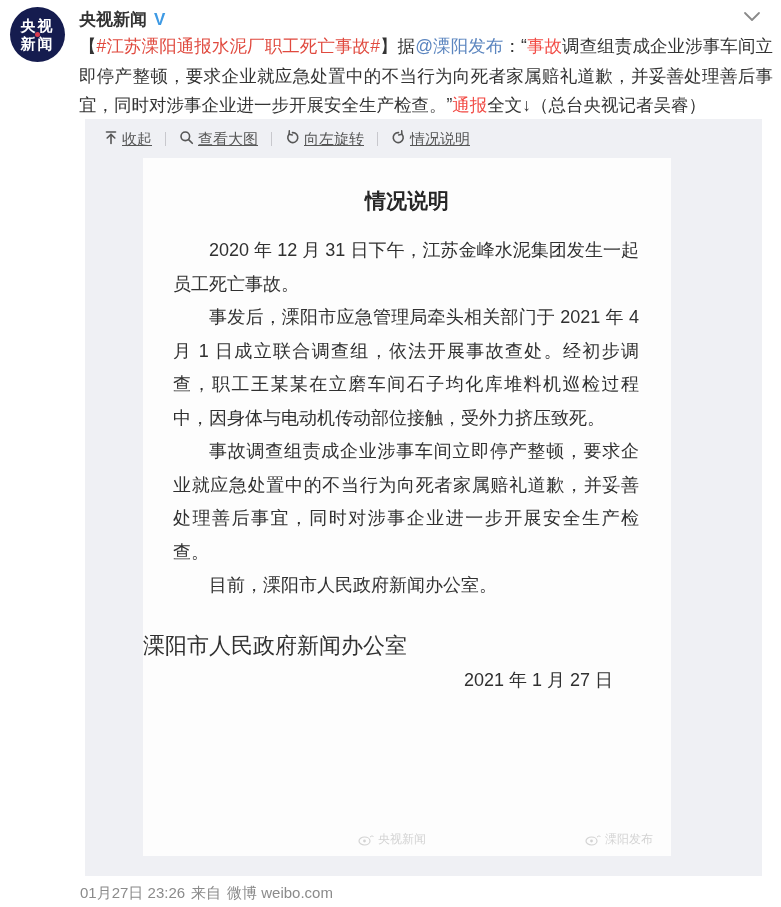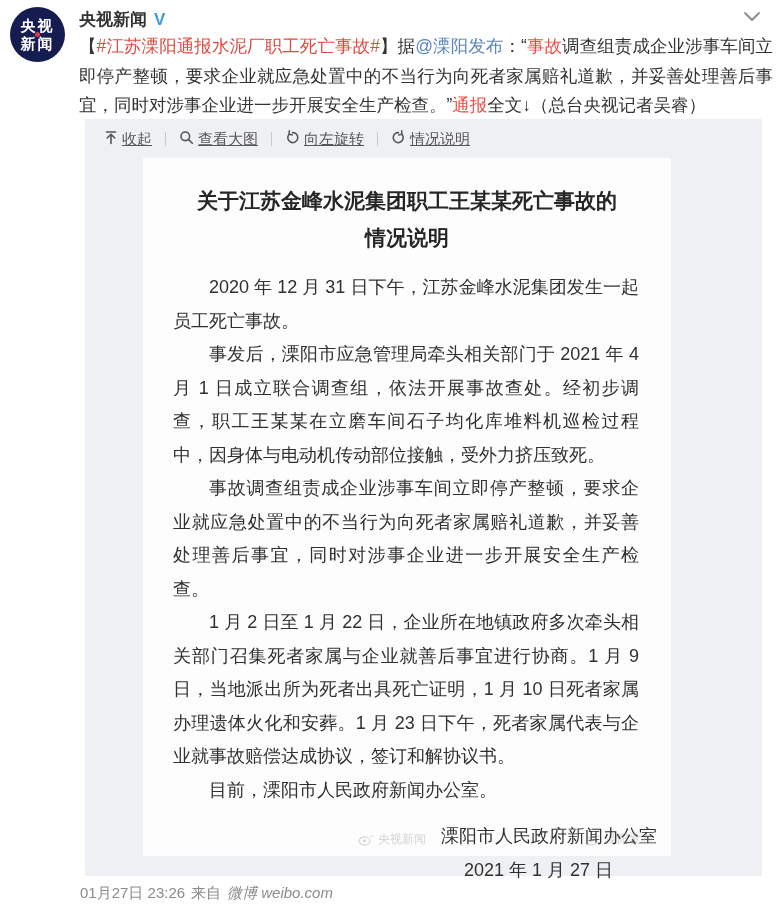--- a/index.html
+++ b/index.html
@@ -57,36 +57,36 @@
   }
   .doc-title {
     margin:24px 24px 0; text-align:center;
     font-size:21px; line-height:37px; font-weight:600; color:#262626;
   }
   .doc-body {
     margin:15px 32px 0 30px; font-size:18px; line-height:33.5px;
     text-align:justify; color:#303030;
   }
   .doc-body p { text-indent:2em; }
-  .doc-sign { margin:12px 14px 0 0; text-align:right; font-size:18px; line-height:34px; color:#303030; }
+  .doc-sign { margin:26px 14px 0 0; font-size:22px; line-height:34px; color:#303030; }
   .doc-date { margin:0 58px 0 0; text-align:right; font-size:18px; line-height:34px; color:#303030;padding-left:28px; }
 
   .wm {
     position:absolute; bottom:8px; display:flex; align-items:center; gap:4px;
     opacity:.38; color:#8f8f8f; font-size:12px; pointer-events:none;
   }
   .wm-left  { left:215px; }
   .wm-right { right:18px; }
 
   
   .footer {
     position:absolute; left:80px; top:884px; font-size:15px; color:#8b8b8b;
     display:flex; gap:6px; align-items:baseline;justify-content:center;
   }
-  .footer .source { cursor:pointer;font-style:italic; }
+  .footer .source { cursor:pointer; }
 </style>
 </head>
 <body>
 
 <div class="page">
 
   <div class="avatar">
     <span>央视</span>
     <span>新闻</span>
     <span class="accent"></span>
@@ -137,28 +137,26 @@
         <svg width="15" height="15" viewBox="0 0 15 15">
           <path d="M10.9 4.2 A 5 5 0 1 1 7.5 2.6" fill="none" stroke="#565656" stroke-width="1.6" stroke-linecap="round"></path>
           <polyline points="10.7,0.8 10.9,4.2 7.7,4.9" fill="none" stroke="#565656" stroke-width="1.5" stroke-linecap="round" stroke-linejoin="round"></polyline>
         </svg>
         <span>情况说明</span>
       </div>
     </div>
 
     <div class="doc">
       <div class="doc-title">
-        <div>关于江苏金峰水泥集团职工王某某死亡事故的</div>
         <div>情况说明</div>
       </div>
       <div class="doc-body">
         <p>2020 年 12 月 31 日下午，江苏金峰水泥集团发生一起员工死亡事故。</p>
         <p>事发后，溧阳市应急管理局牵头相关部门于 2021 年 4 月 1 日成立联合调查组，依法开展事故查处。经初步调查，职工王某某在立磨车间石子均化库堆料机巡检过程中，因身体与电动机传动部位接触，受外力挤压致死。</p>
         <p>事故调查组责成企业涉事车间立即停产整顿，要求企业就应急处置中的不当行为向死者家属赔礼道歉，并妥善处理善后事宜，同时对涉事企业进一步开展安全生产检查。</p>
-        <p>1 月 2 日至 1 月 22 日，企业所在地镇政府多次牵头相关部门召集死者家属与企业就善后事宜进行协商。1 月 9 日，当地派出所为死者出具死亡证明，1 月 10 日死者家属办理遗体火化和安葬。1 月 23 日下午，死者家属代表与企业就事故赔偿达成协议，签订和解协议书。</p>
         <p>目前，溧阳市人民政府新闻办公室。</p>
       </div>
       <div class="doc-sign">溧阳市人民政府新闻办公室</div>
       <div class="doc-date">2021 年 1 月 27 日</div>
 
       <div class="wm wm-left">
         <svg width="16" height="12" viewBox="0 0 16 12">
           <ellipse cx="6.5" cy="7" rx="5.5" ry="4" fill="none" stroke="#8f8f8f" stroke-width="1.2"></ellipse>
           <circle cx="6.5" cy="7" r="1.4" fill="#8f8f8f"></circle>
           <path d="M12 3 q2 -2 3.5 -0.5" fill="none" stroke="#8f8f8f" stroke-width="1"></path>

